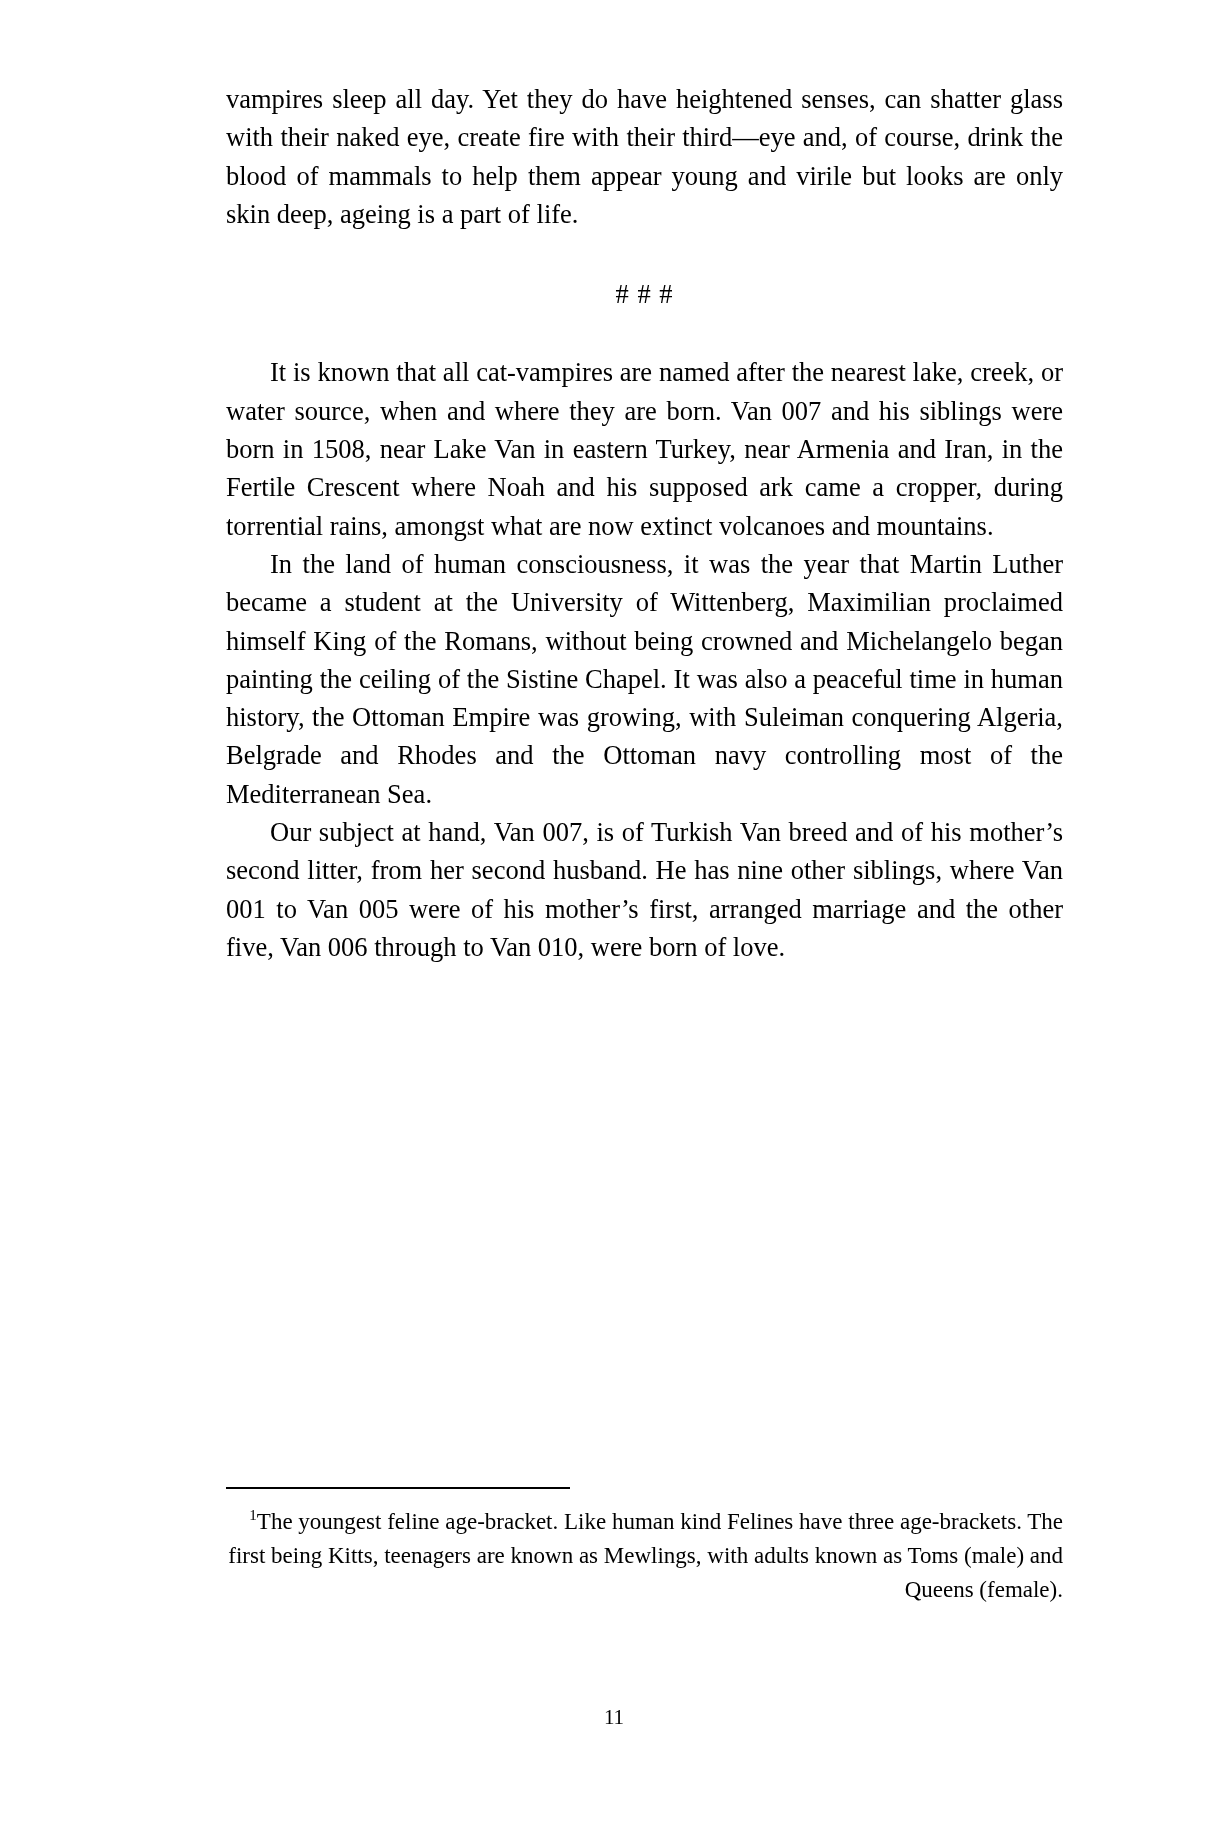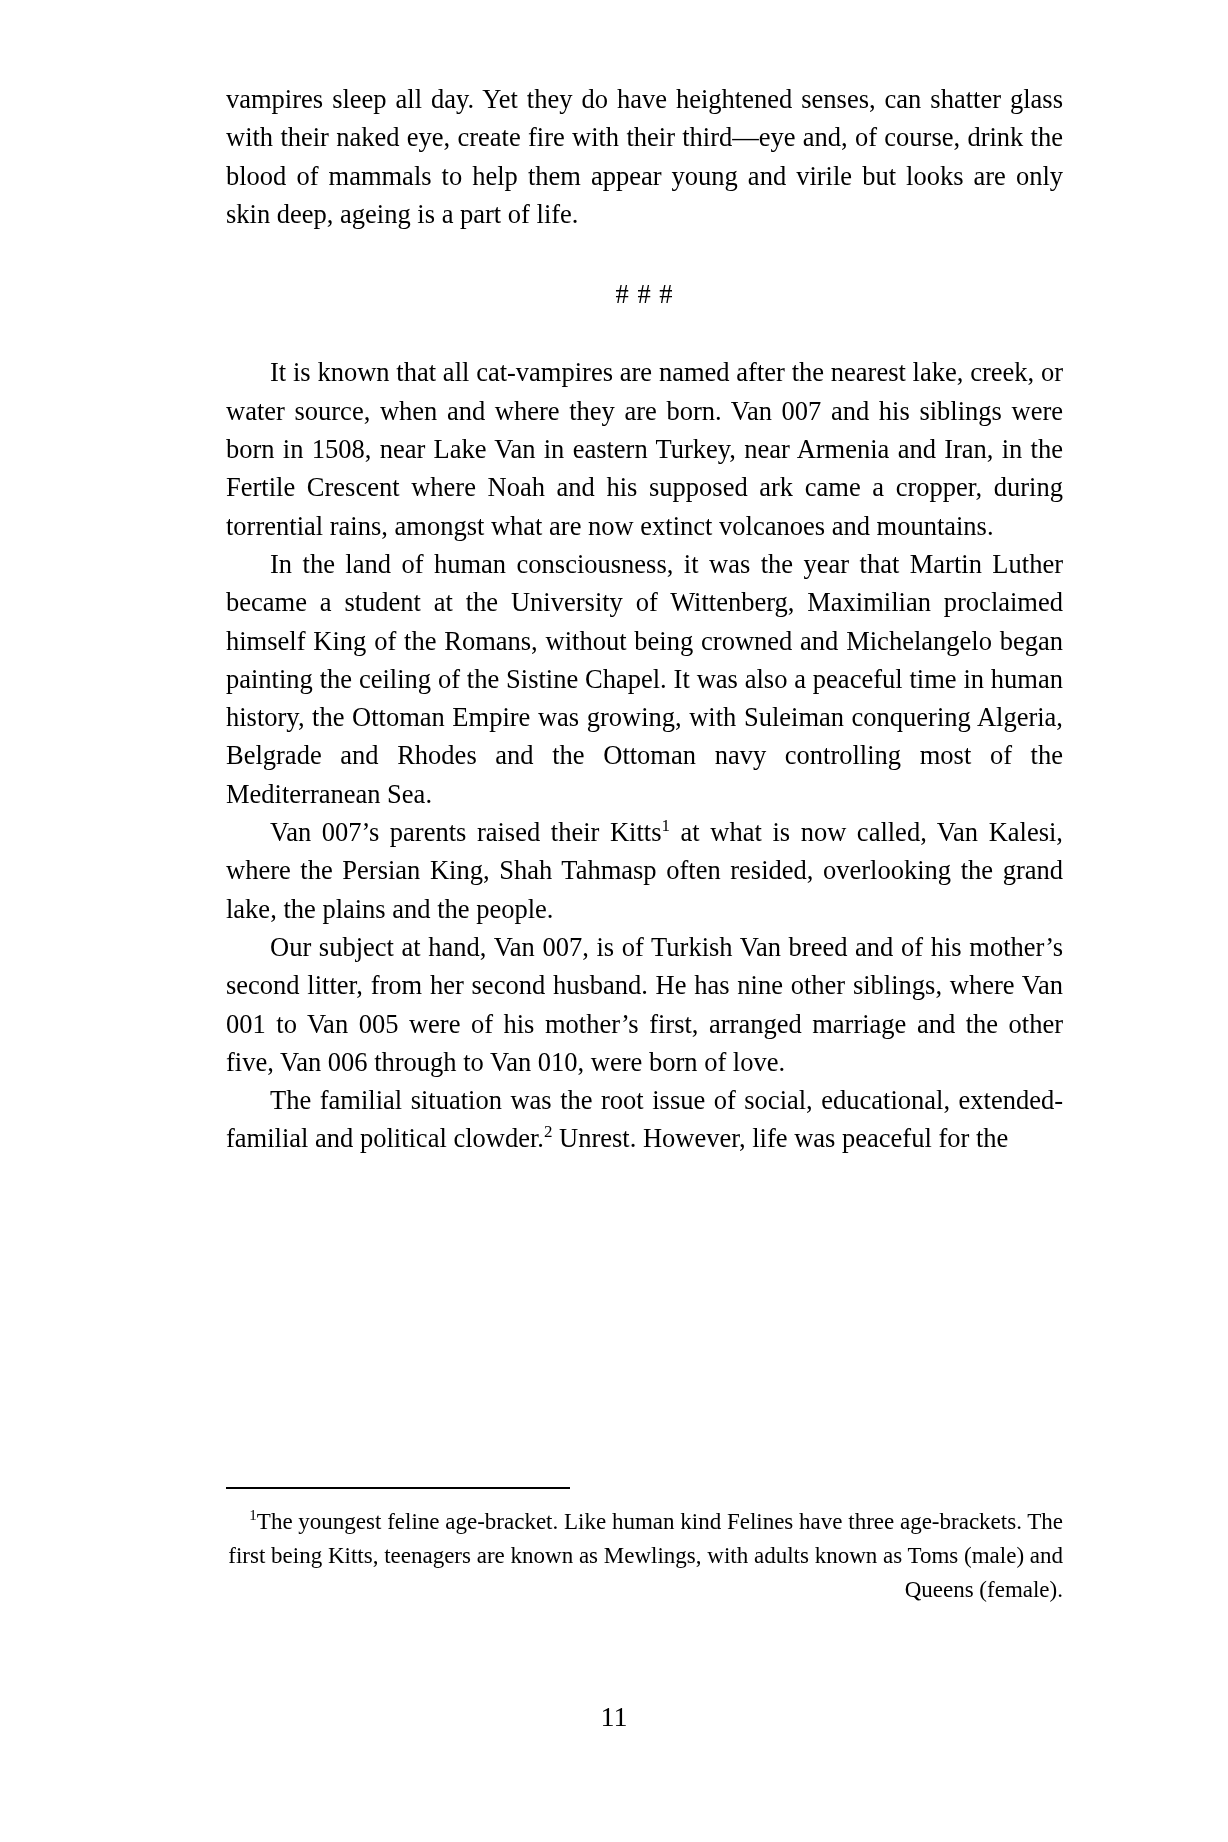--- a/index.html
+++ b/index.html
@@ -77,49 +77,43 @@
     font-size: 15px;
     vertical-align: super;
     line-height: 0;
   }
   .page-number {
     position: absolute;
     left: 0;
     right: 0;
     top: 1702px;
     text-align: center;
-    font-size: 28px;
+    font-size: 21px;
     line-height: 30px;
   }
 </style>
 </head>
 <body>
 
 <div class="page">
 
   <div class="content">
 
     <p class="body-text">vampires sleep all day. Yet they do have heightened senses, can shatter glass with their naked eye, create fire with their third—eye and, of course, drink the blood of mammals to help them appear young and virile but looks are only skin deep, ageing is a part of life.</p>
 
     <p class="scene-break"># # #</p>
 
 
     <p class="body-text para-indent">It is known that all cat-vampires are named after the nearest lake, creek, or water source, when and where they are born. Van 007 and his siblings were born in 1508, near Lake Van in eastern Turkey, near Armenia and Iran, in the Fertile Crescent where Noah and his supposed ark came a cropper, during torrential rains, amongst what are now extinct volcanoes and mountains.</p>
 
     <p class="body-text para-indent">In the land of human consciousness, it was the year that Martin Luther became a student at the University of Wittenberg, Maximilian proclaimed himself King of the Romans, without being crowned and Michelangelo began painting the ceiling of the Sistine Chapel. It was also a peaceful time in human history, the Ottoman Empire was growing, with Suleiman conquering Algeria, Belgrade and Rhodes and the Ottoman navy controlling most of the Mediterranean Sea.</p>
 
-    <p class="body-text para-indent">
-      <span>Van 007’s parents raised their Kitts</span><sup class="fn-ref">1</sup><span> at what is now called, Van Kalesi, where the Persian King, Shah Tahmasp often resided, overlooking the grand lake, the plains and the people.</span>
-    </p>
 
     <p class="body-text para-indent">Our subject at hand, Van 007, is of Turkish Van breed and of his mother’s second litter, from her second husband. He has nine other siblings, where Van 001 to Van 005 were of his mother’s first, arranged marriage and the other five, Van 006 through to Van 010, were born of love.</p>
 
-    <p class="body-text para-indent">
-      <span>The familial situation was the root issue of social, educational, extended-familial and political clowder.</span><sup class="fn-ref">2</sup><span> Unrest. However, life was peaceful for the</span>
-    </p>
 
   </div>
 
   <div class="footnote-area">
     <hr class="footnote-rule">
 
     <p class="footnote"><sup class="fn-marker-sup">1</sup><span>The youngest feline age-bracket. Like human kind Felines have three age-brackets. The first being Kitts, teenagers are known as Mewlings, with adults known as Toms (male) and Queens (female).</span></p>
 
   </div>
 

